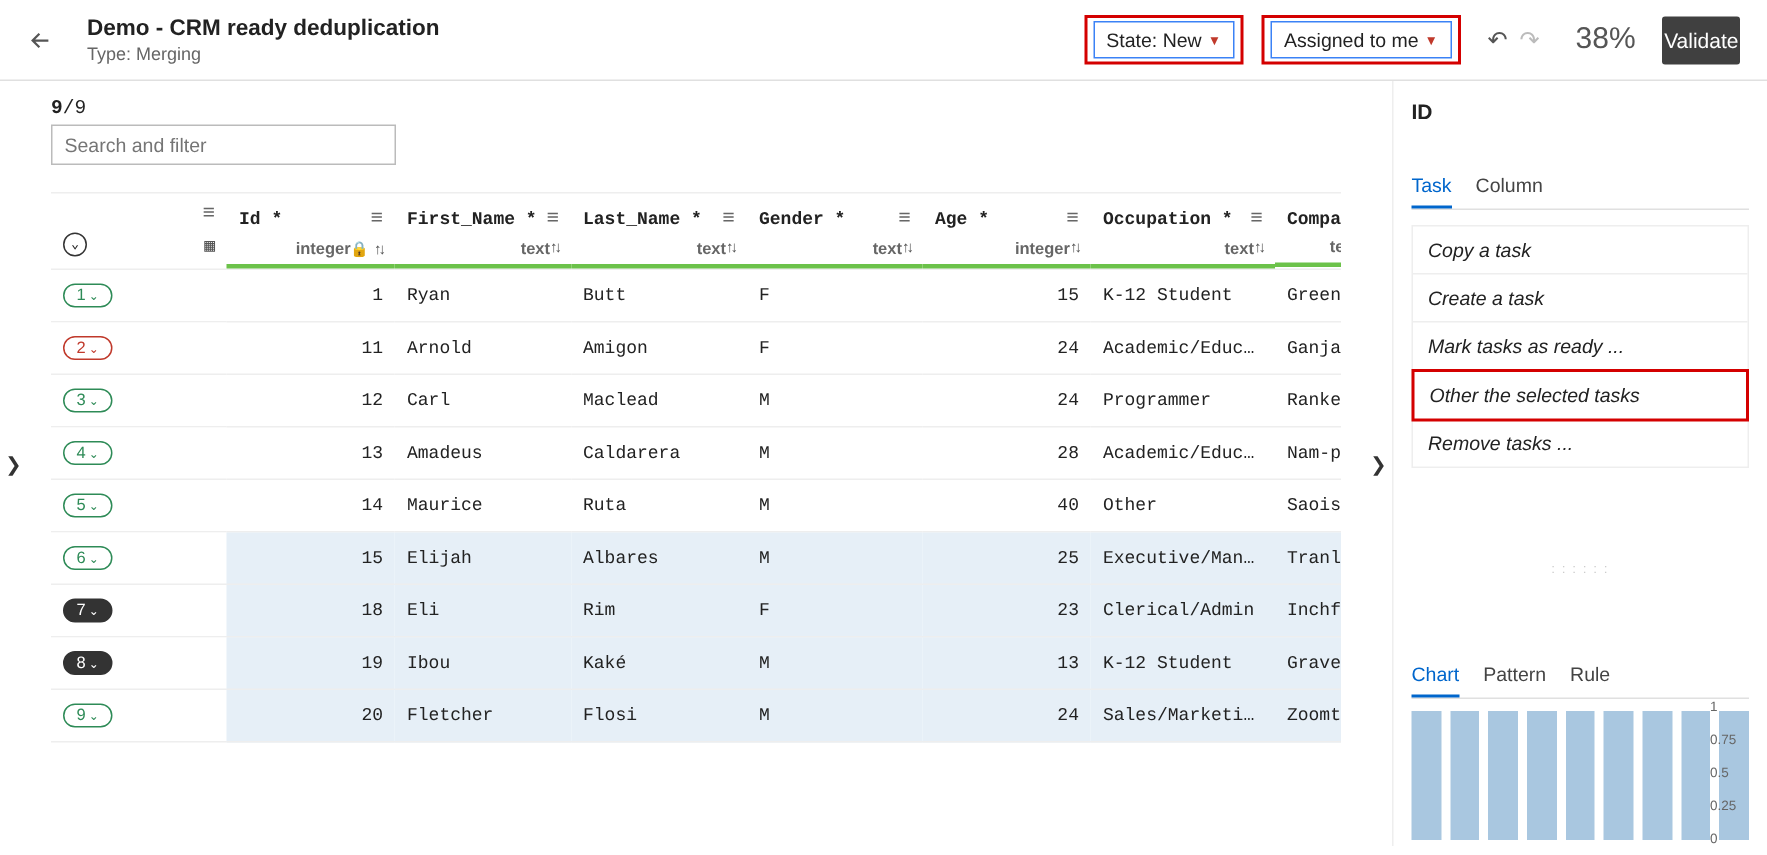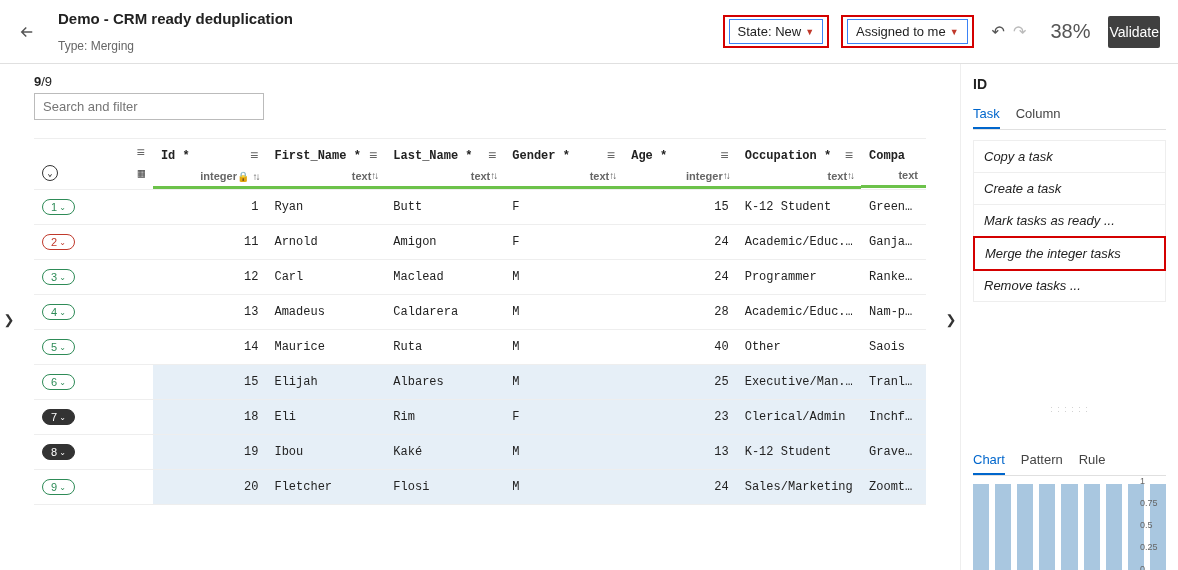--- a/index.html
+++ b/index.html
@@ -1,33 +1,33 @@
 <!DOCTYPE html>
 <html><head>
   <meta charset="utf-8">
   <style>
     * { box-sizing: border-box; margin: 0; padding: 0; }
     body { font-family: -apple-system, "Segoe UI", Arial, sans-serif; font-size: 13px; color: #222; background: #fff; }
     .topbar { display: flex; align-items: center; padding: 10px 18px; border-bottom: 1px solid #e0e0e0; gap: 12px; }
     .back-arrow { cursor: pointer; color: #555; display:flex; align-items:center; }
     .title-block { flex: 0 0 auto; margin-left: 10px; }
     .title { font-weight: 700; font-size: 15px; }
-    .subtitle { color: #666; font-size: 12px; margin-top: 12px; }
+    .subtitle { color: #666; font-size: 12px; margin-top: 2px; }
     .topbar-spacer { flex: 1; }
     .filter-pill { border: 1px solid #3b82f6; padding: 4px 8px; font-size: 13px; cursor: pointer; display: inline-flex; align-items: center; gap: 4px; }
     .highlight-red { border: 2px solid #d40000; padding: 2px 4px; }
     .arrow-down { font-size: 9px; color: #c0392b; }
     .nav-arrows { display: flex; gap: 8px; color: #555; margin: 0 6px;}
     .nav-arrows span { cursor: pointer; font-size: 16px; }
     .pct { font-size: 20px; color: #555; margin: 0 6px; }
     .validate-btn { background: #404040; color: #fff; border: none; padding: 8px 1px; font-size: 14px; cursor: pointer; border-radius: 2px; font-weight:500; }
     .layout { display: flex; height: calc(100vh - 60px); }
     .left-collapse { width: 18px; display: flex; align-items: center; justify-content: center; cursor: pointer; color:#333;}
     .main { flex: 1; padding: 10px 16px 0 16px; overflow: hidden; display: flex; flex-direction: column; }
-    .counter { font-size: 13px; margin-bottom: 4px; }
+    .counter { font-size: 13px; margin-bottom: 4px; font-family: Liberation Mono, monospace; }
     .counter b { font-weight: 700; }
     .search-box { width: 230px; }
     .search-box input { width: 100%; padding: 5px 8px; border: 1px solid #bbb; font-size: 13px; }
     .grid-wrap { margin-top: 18px; overflow-x: auto; border-top: 1px solid #eee; }
     .grid { display: table; width: 100%; table-layout: fixed; min-width: 880px; }
     .g-row { display: table-row; }
     .g-cell { display: table-cell; border-bottom: 1px solid #eee; padding: 0; vertical-align: middle; font-size: 12px; font-family: "Courier New", monospace; }
     .g-head { font-family: -apple-system, Arial, sans-serif; font-weight: 600; background: #fff; }
     .col-badge { width: 110px; background:#fff; }
     .col-id { width: 105px; margin-left: 40px; }
@@ -45,24 +45,24 @@
     .sort-icon { font-size:10px; color:#555; letter-spacing:-2px;}
     .lock-icon { font-size:10px; color:#333;}
     .row-badge { display:inline-flex; align-items:center; gap:2px; border:1px solid; border-radius: 10px; padding: 1px 8px; font-size:11px; font-family:-apple-system,Arial,sans-serif; cursor:pointer; min-width:30px; justify-content:center;}
     .row-badge.green { border-color:#2e8b57; color:#2e8b57; }
     .row-badge.red { border-color:#c0392b; color:#c0392b; }
     .row-badge.dark { background:#333; border-color:#333; color:#fff; }
     .cell-inner { padding: 9px 8px; white-space: nowrap; overflow:hidden; text-overflow: ellipsis; }
     .blue-bg > .g-cell:not(.col-badge) { background: #e6eff7; }
     .num-right { text-align: right; }
     .right-collapse { width: 18px; display:flex; align-items:center; justify-content:center; cursor:pointer; color:#333; }
-    .right-panel { width: 218px; border-left: 1px solid #eee; padding: 12px 12px 0 12px; display:flex; flex-direction:column; overflow:hidden;}
+    .right-panel { width: 250px; border-left: 1px solid #eee; padding: 12px 12px 0 12px; display:flex; flex-direction:column; overflow:hidden;}
     .panel-title { font-weight:700; font-size:14px; margin-bottom:10px;}
     .tabset { display:flex; gap:16px; border-bottom:1px solid #e0e0e0; margin-bottom:10px;}
-    .tab { padding: 4px 0 6px; font-size:13px; cursor:pointer; color:#444; border-bottom: 2px solid transparent;}
+    .tab { padding: 4px 0 6px; font-size:13px; cursor:pointer; color:#444; border-bottom: 2px solid transparent; margin-top: 20px;}
     .tab.active { color:#0066cc; border-bottom-color:#0066cc; }
     .action-list { border:1px solid #eee; }
     .action-item { padding: 8px 10px; font-size:13px; border-bottom:1px solid #eee; cursor:pointer;font-style:italic; }
     .action-item:last-child { border-bottom:none;}
     .action-item.highlighted { border:2px solid #d40000; margin:-1px;}
     .mini-tabset { display:flex; gap:16px; border-bottom:1px solid #e0e0e0; margin-top: 30px; margin-bottom: 8px;}
     .chart-area { display:flex; align-items:flex-end; height: 90px; gap:6px; padding-bottom:4px; position:relative;}
     .chart-axis { position:absolute; right:0; top:-8px; bottom:0; width:30px; display:flex; flex-direction:column; justify-content:space-between; font-size:9px; color:#666; text-align:left; padding-left:4px;}
     .bar { flex:1; background:#a9c7e0; height:100%;}
     .head-top-row {display:flex; justify-content:flex-end; padding: 6px 8px 2px;}
@@ -449,21 +449,21 @@
   <div class="right-panel">
     <div class="panel-title">ID</div>
     <div class="tabset">
         <div class="tab active">Task</div>
         <div class="tab">Column</div>
       </div>
     <div class="action-list">
         <div class="action-item">Copy a task</div>
         <div class="action-item">Create a task</div>
         <div class="action-item">Mark tasks as ready ...</div>
-        <div class="action-item highlighted">Merge the integer tasks</div>
+        <div class="action-item highlighted">Other the selected tasks</div>
         <div class="action-item">Remove tasks ...</div>
       </div>
     <div class="drag-handle" style="margin-top:auto;">: : : : : :</div>
     <div class="mini-tabset">
         <div class="tab active">Chart</div>
         <div class="tab">Pattern</div>
         <div class="tab">Rule</div>
       </div>
     <div style="position:relative;">
       <div class="chart-area">

